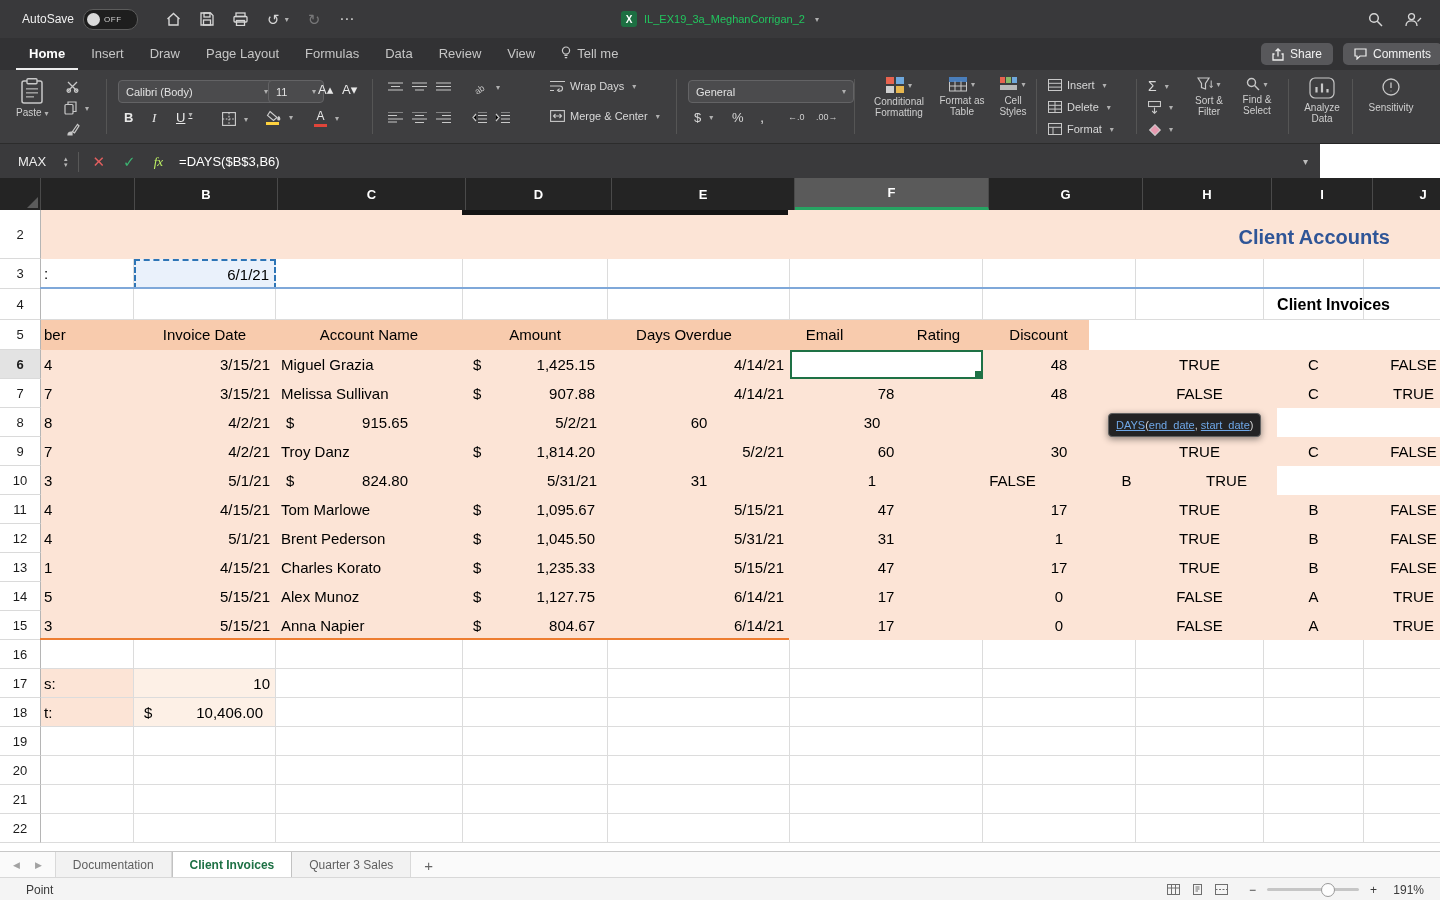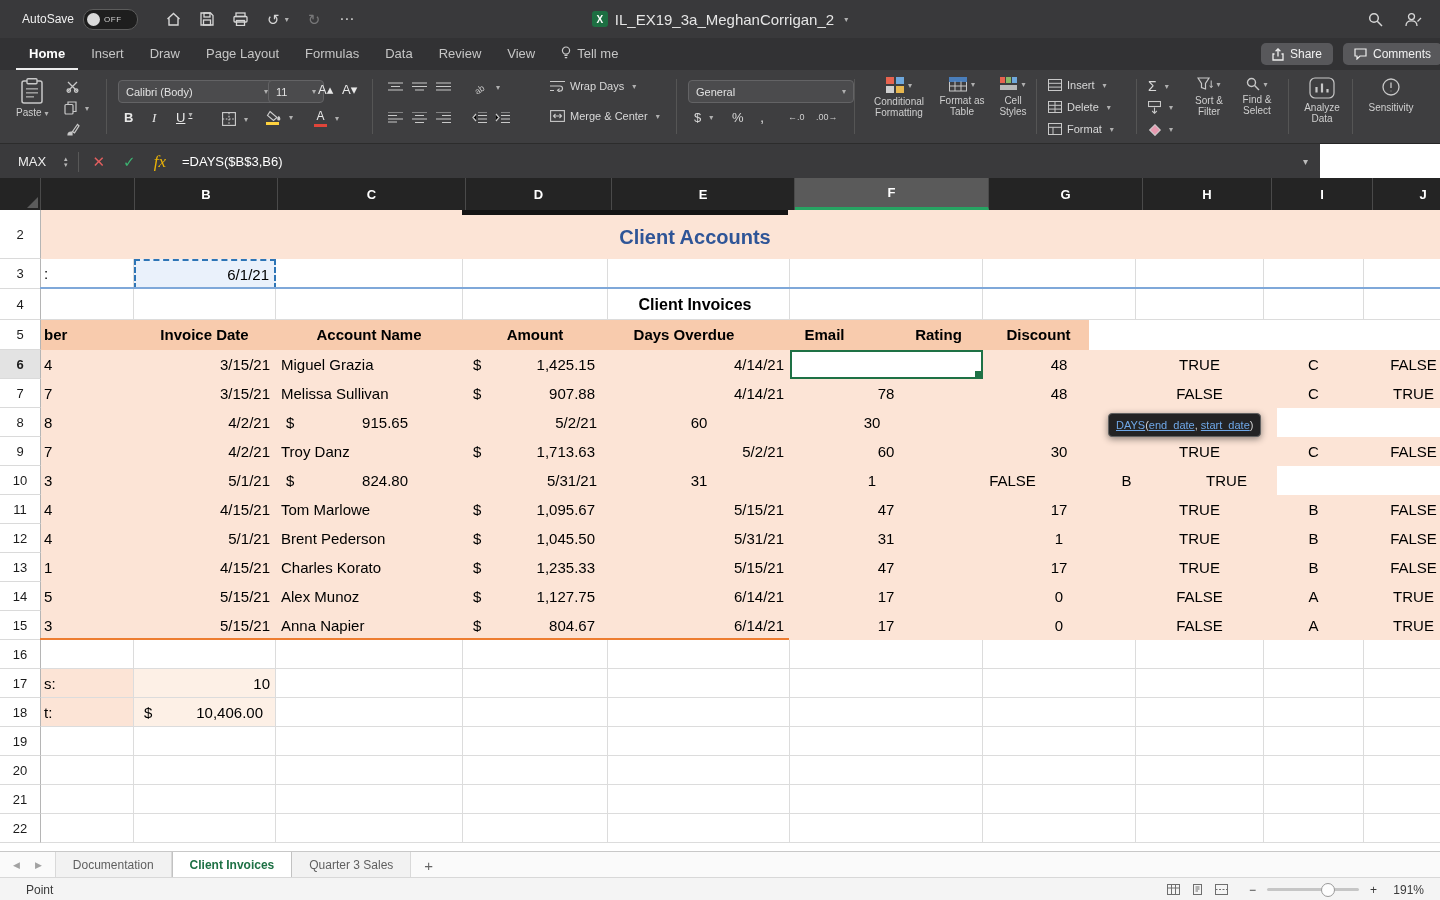--- a/index.html
+++ b/index.html
@@ -13,21 +13,21 @@
   .autosave-lbl{font-size:12px;color:#f0f0f0}
   .toggle{width:47px;height:19px;border-radius:10px;background:#1e1e1e;border:1px solid #5c5c5c;display:flex;align-items:center;gap:4px;padding:0 3px;cursor:default}
   .knob{width:13px;height:13px;border-radius:50%;background:#dadada}
   .toggle .state{font-size:8px;color:#cfcfcf;letter-spacing:.5px}
   .tb-icons{display:flex;align-items:center;gap:19px;margin-left:28px}
   .tb-ic{display:flex;align-items:center;gap:2px}
   .undo{font-size:15px;color:#d5d5d5;line-height:1}
   .dim{opacity:.4}
   .dots{font-size:15px;color:#cfcfcf;letter-spacing:2px}
   #doc-title{position:absolute;left:0;right:0;top:0;height:38px;display:flex;align-items:center;justify-content:center;gap:7px}
-  #doc-title .t{font-size:15px;color:#e5e5e5}
+  #doc-title .t{font-size:11px;color:#22c55e}
   .excel-glyph{width:16px;height:16px;border-radius:3px;background:#1D6F42;color:#fff;font-size:10px;font-weight:bold;display:flex;align-items:center;justify-content:center}
   .tb-right{position:absolute;right:18px;top:0;height:38px;display:flex;align-items:center;gap:22px}
 
   
   #ribbontabs{position:absolute;top:38px;left:0;width:1440px;height:32px;background:#323234;display:flex;align-items:stretch;padding-left:16px}
   .rtab{display:flex;align-items:center;gap:6px;padding:0 13px;font-size:13px;color:#c6c6c6;border-bottom:2px solid transparent}
   .rtab.active{color:#fff;font-weight:700;border-bottom-color:#ededed}
   .rt-right{position:absolute;right:14px;top:0;height:32px;display:flex;align-items:center;gap:10px}
   .pillbtn{display:flex;align-items:center;gap:6px;background:#58585b;border-radius:5px;padding:4px 11px;font-size:12px;color:#f1f1f1}
 
@@ -43,43 +43,43 @@
   .minii{font-size:9px;color:#d0d0d0}
 
   
   #formulabar{position:absolute;top:143px;left:0;width:1320px;height:35px;background:#3a3a3c;border-top:1px solid #2c2c2c;display:flex;align-items:center;color:#ececec}
   .namebox{padding-left:18px;font-size:13px;width:46px}
   .spinner{display:flex;flex-direction:column;font-size:7px;color:#b8b8b8;line-height:6px}
   .fb-sep{width:1px;height:20px;background:#585858;margin:0 10px}
   .fb-btns{display:flex;align-items:center;gap:18px;margin-left:4px}
   .fb-x{color:#E25F5F;font-size:15px;font-weight:700}
   .fb-check{color:#3CB371;font-size:15px;font-weight:700}
-  .fb-fx{font-style:italic;font-size:17px;color:#eab308;font-family:"Liberation Serif",serif}
+  .fb-fx{font-style:italic;font-size:13px;color:#bef264;font-family:"Liberation Serif",serif}
   .fb-formula{font-size:13px;color:#fff;margin-left:16px}
   .fb-chev{position:absolute;right:12px;color:#bbb;font-size:10px}
 
   
   #sheet{position:absolute;top:178px;left:0;width:1440px;height:673px;background:#fff;overflow:hidden}
   .colheads{display:flex;height:32px;background:#242424}
   .corner{width:40px;flex:0 0 40px;background:#242424;border-right:1px solid #4a4a4a;position:relative}
   .corner:after{content:"";position:absolute;right:2px;bottom:2px;border-left:11px solid transparent;border-bottom:11px solid #5c5c5c}
   .ch{display:flex;align-items:center;justify-content:center;color:#fff;font-size:13px;font-weight:600;border-right:1px solid #4a4a4a;flex:0 0 auto}
   .ch.sel{background:#5a5a5a;border-bottom:3px solid #27A463}
   .cA{width:93px}.cB{width:142px}.cC{width:187px}.cD{width:145px}.cE{width:182px}
   .cF{width:193px}.cG{width:153px}.cH{width:128px}.cI{width:100px}.cJ{width:100px}
   .row{display:flex;position:relative}
   .h49{height:49px}.h30{height:30px}.h31{height:31px}.h29{height:29px}
   .gut{width:40px;flex:0 0 40px;background:#fff;border-right:1px solid #b5b5b5;border-bottom:1px solid #dadada;display:flex;align-items:center;justify-content:center;font-size:13px;color:#1b1b1b}
   .gut.cur{background:#E3E3E3;font-weight:700}
   .cell{flex:0 0 auto;display:flex;align-items:center;padding:0 5px;font-size:15px;color:#000;border-right:1px solid #dcdcdc;border-bottom:1px solid #dcdcdc;overflow:hidden;white-space:nowrap;box-sizing:border-box}
   .pr .cell{background:#FCE4D6;border-right-color:transparent;border-bottom-color:transparent}
-  .hr .cell{background:#F8CBAD;border-right-color:transparent;border-bottom-color:transparent;font-weight:700;justify-content:center}
+  .hr .cell{background:#F8CBAD;border-right-color:transparent;border-bottom-color:transparent;font-weight:400;justify-content:center}
   .hr .cell.frag{justify-content:flex-start}
   .bandcell{width:1423px;flex:0 0 auto;background:#FCE4D6}
-  .ovl{position:absolute;left:0;width:1390px;text-align:center;pointer-events:none}
+  .ovl{position:absolute;left:0;width:1390px;text-align:right;pointer-events:none}
   .ovl.title2{top:0;height:49px;line-height:54px;font-size:20px;color:#2F5597;font-weight:600}
   .ovl.title4{top:0;height:31px;line-height:31px;font-size:16px;font-weight:700;color:#000}
   .rt{justify-content:flex-end}.lt{justify-content:flex-start}.ct{justify-content:center}
   .frag{padding-left:3px}
   .acct{justify-content:space-between;padding:0 12px 0 10px}
   .refcell{border:2px dashed #2E75B6 !important;background:#EAF1FB !important;justify-content:flex-end}
   .acell{border:2px solid #1E7145 !important;background:#fff !important;position:relative;justify-content:center}
   .handle{position:absolute;right:-2px;bottom:-2px;width:7px;height:7px;background:#1E7145;border:1px solid #fff}
   .a17{background:#FCE4D6 !important}
   .b17{background:#FDF0E6 !important}
@@ -624,21 +624,21 @@
     <div class="cell cI ct">C</div>
     <div class="cell cJ ct">TRUE</div>
   </div>
   <div class="row h29 pr">
     <div class="gut">9</div>
     <div class="cell cA frag">7</div>
     <div class="cell cB rt">4/2/21</div>
     <div class="cell cC lt">Troy Danz</div>
     <div class="cell cD acct">
         <span>$</span>
-        <span>1,713.63</span>
+        <span>1,814.20</span>
       </div>
     <div class="cell cE rt">5/2/21</div>
     <div class="cell cF ct">60</div>
     <div class="cell cG ct">30</div>
     <div class="cell cH ct">TRUE</div>
     <div class="cell cI ct">C</div>
     <div class="cell cJ ct">FALSE</div>
   </div>
   <div class="row h29 pr">
     <div class="gut">10</div>

